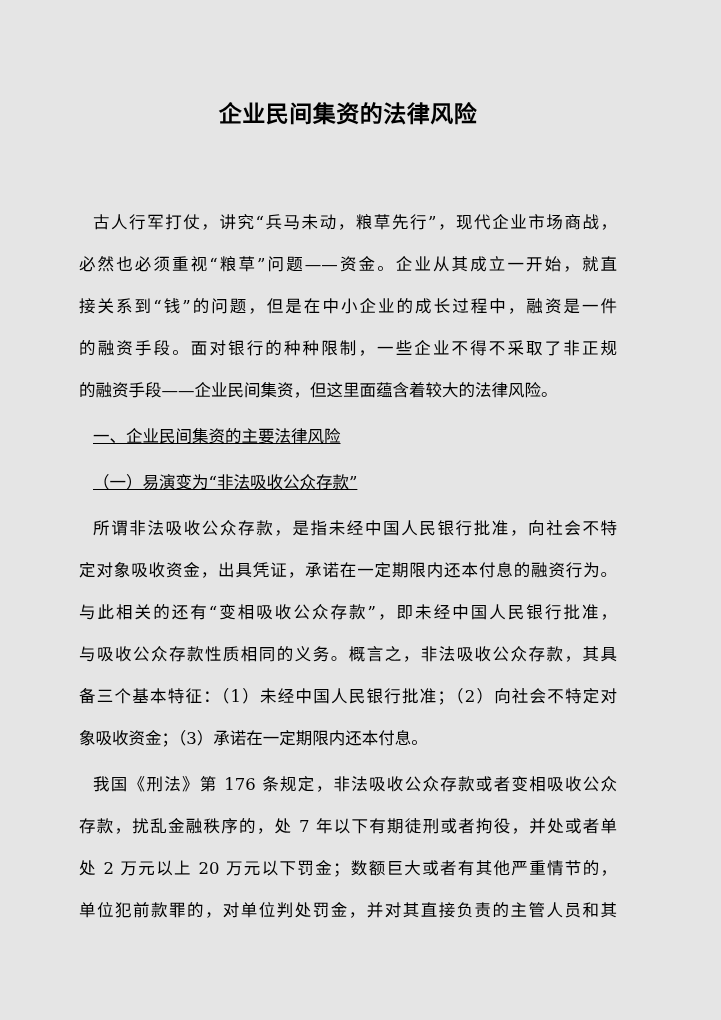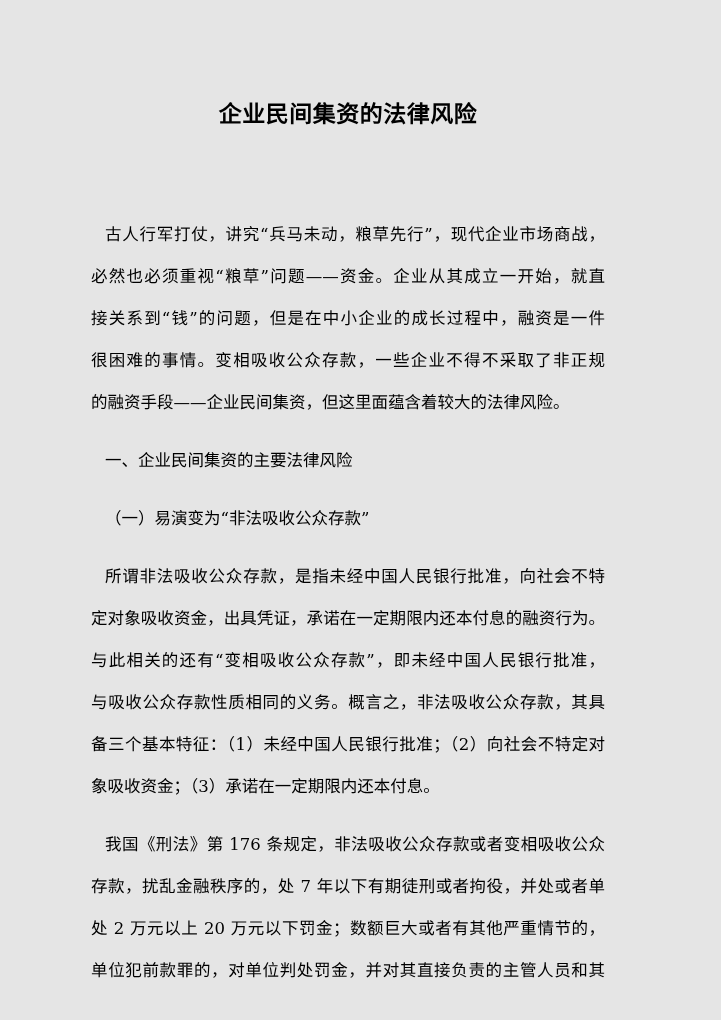--- a/index.html
+++ b/index.html
@@ -44,21 +44,21 @@
 
   
   .text-block {
     position: absolute;
     left: 0;
     top: 198px;
     width: 546px;
   }
 
   .para {
-    margin: 16px;
+    margin: 4px;
     padding: 0;
   }
 
   
   .line {
     display: block;
     height: 42px;
     line-height: 42px;
     font-family: "DejaVu Serif", "Liberation Serif", serif;
     font-size: 16.5px;
@@ -76,20 +76,21 @@
   }
 
   
   .line.indent {
     text-indent: 14px;
   }
 
   
   .line.head {
     text-indent: 14px;
+    text-decoration: underline;
   }
 
   
   .line.last {
     text-align: center;
     text-align-last: left;
   }
 
   
   .line.tight {
@@ -104,21 +105,21 @@
   <div class="doc-body">
 
     <h1 class="doc-title">企业民间集资的法律风险</h1>
 
     <div class="text-block">
 
       <div class="para">
         <span class="line stretch indent">古人行军打仗，讲究“兵马未动，粮草先行”，现代企业市场商战，</span>
         <span class="line stretch">必然也必须重视“粮草”问题——资金。企业从其成立一开始，就直</span>
         <span class="line stretch">接关系到“钱”的问题，但是在中小企业的成长过程中，融资是一件</span>
-        <span class="line stretch">很困难的事情。变相吸收公众存款，一些企业不得不采取了非正规</span>
+        <span class="line stretch">的融资手段。面对银行的种种限制，一些企业不得不采取了非正规</span>
         <span class="line stretch last">的融资手段——企业民间集资，但这里面蕴含着较大的法律风险。</span>
       </div>
 
       <div class="para">
         <span class="line head last">一、企业民间集资的主要法律风险</span>
       </div>
 
       <div class="para">
         <span class="line head last">（一）易演变为“非法吸收公众存款”</span>
       </div>

